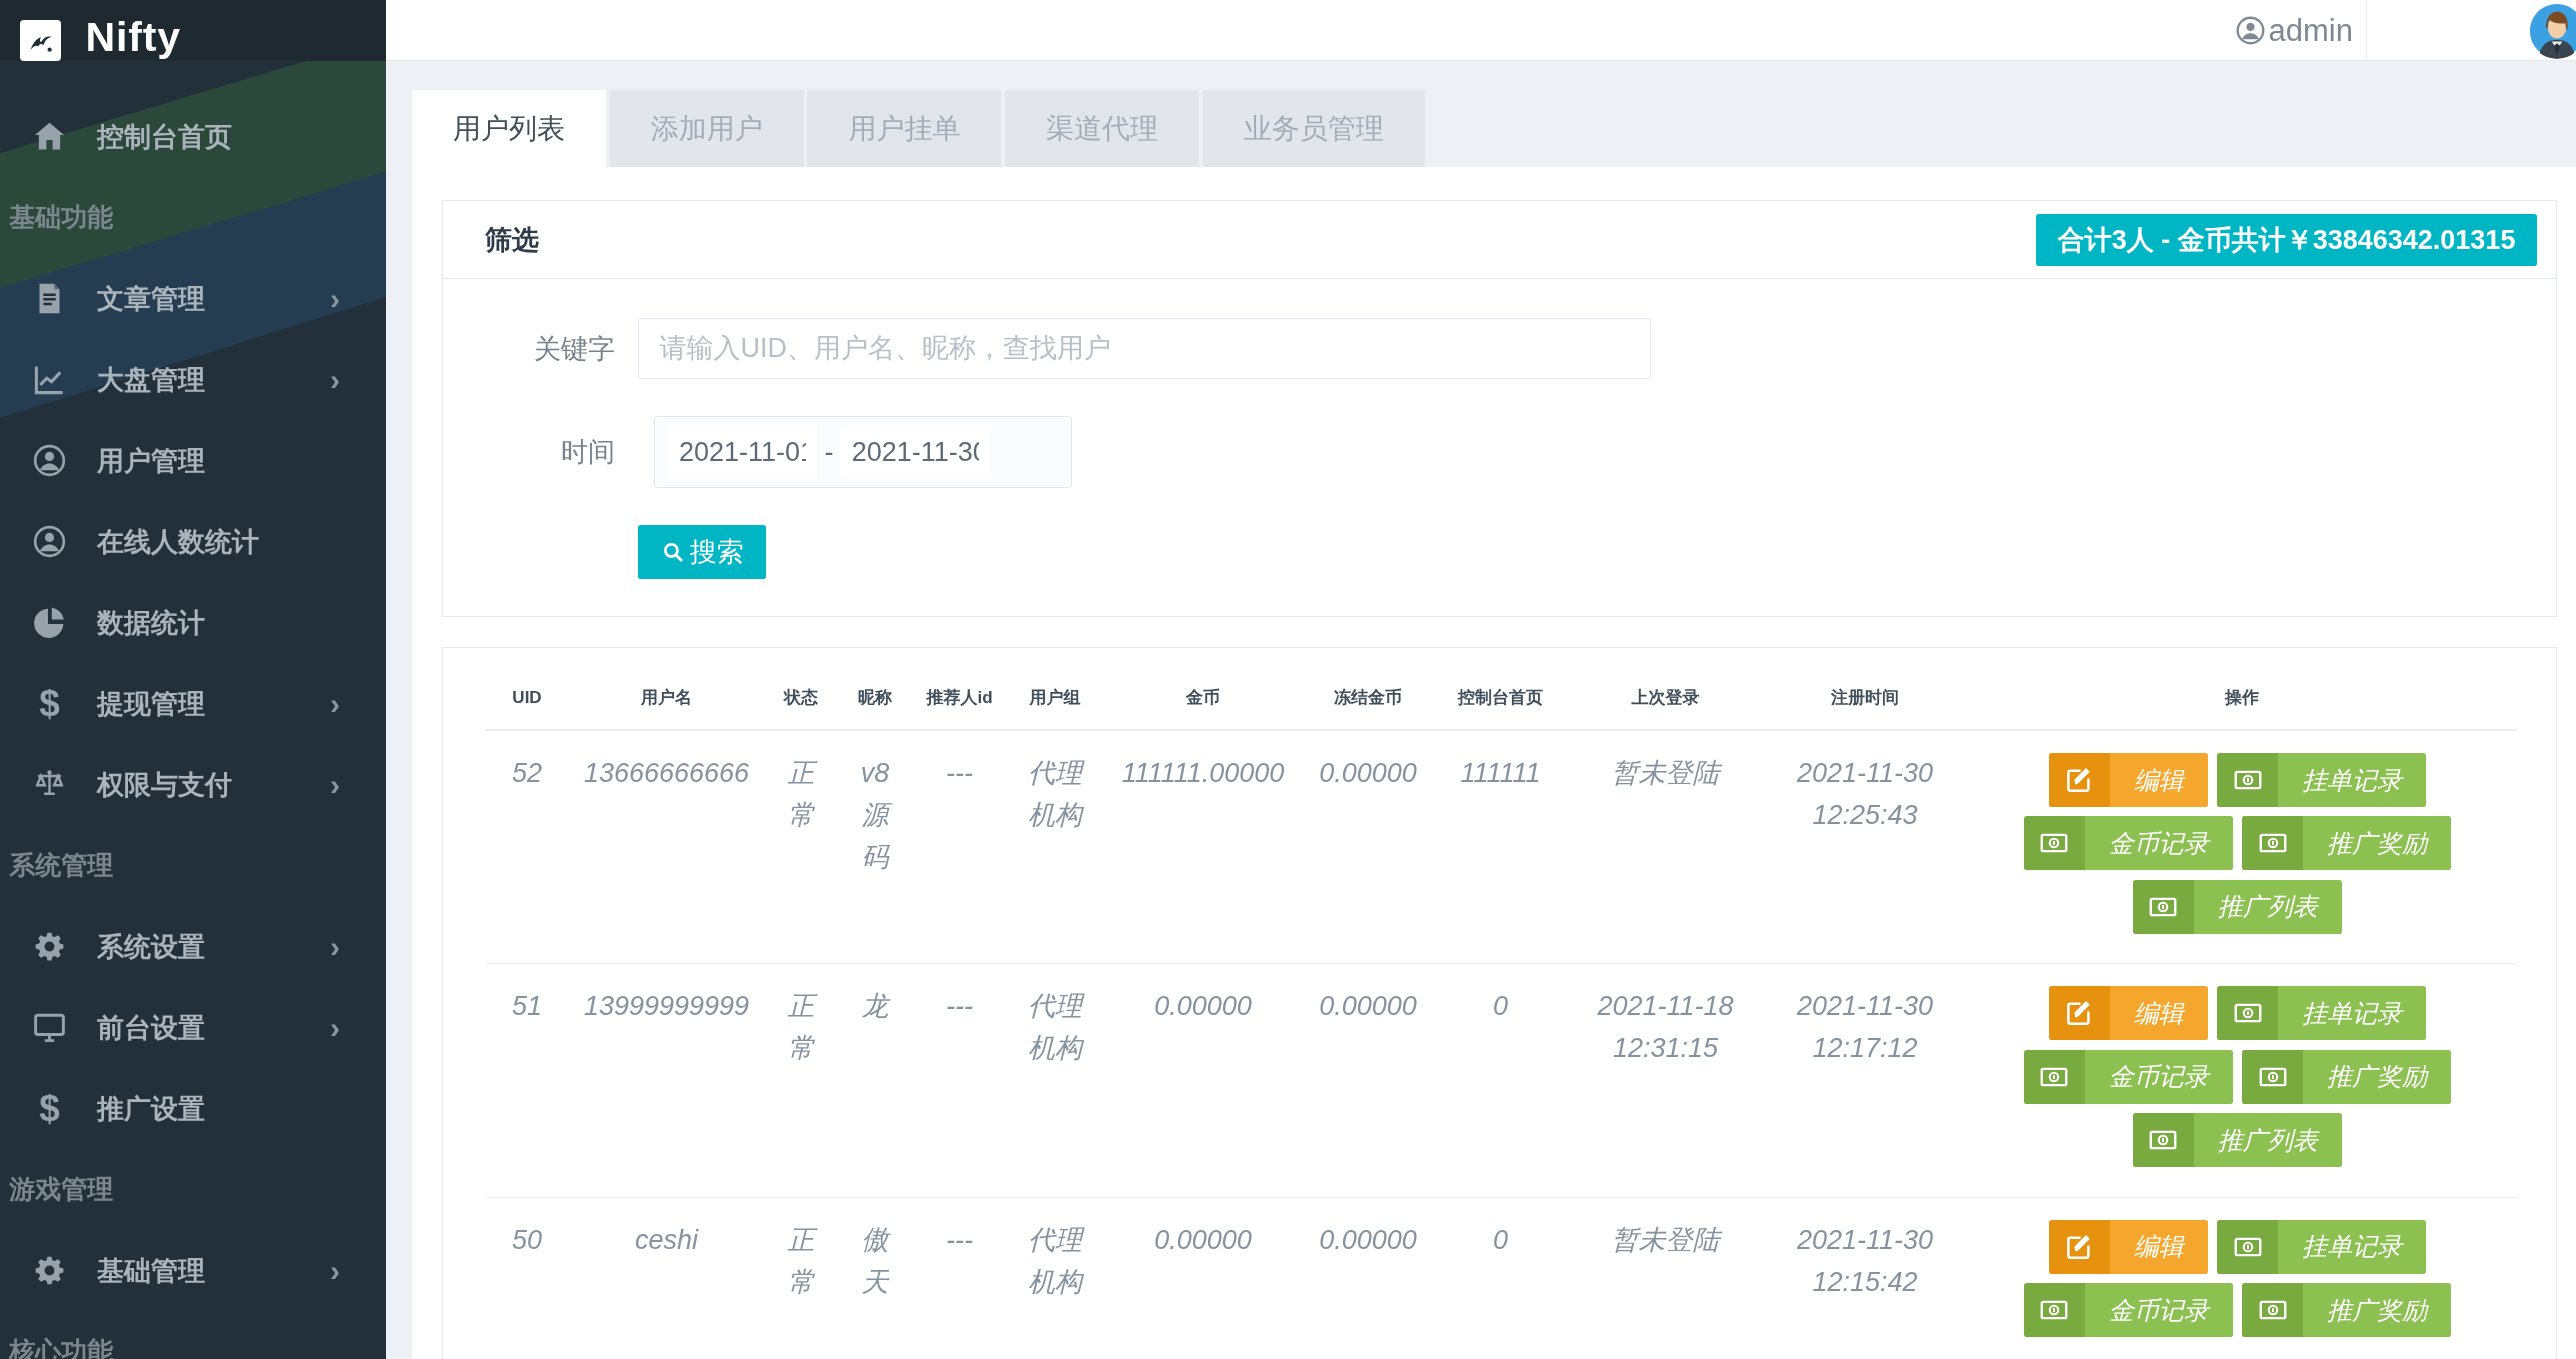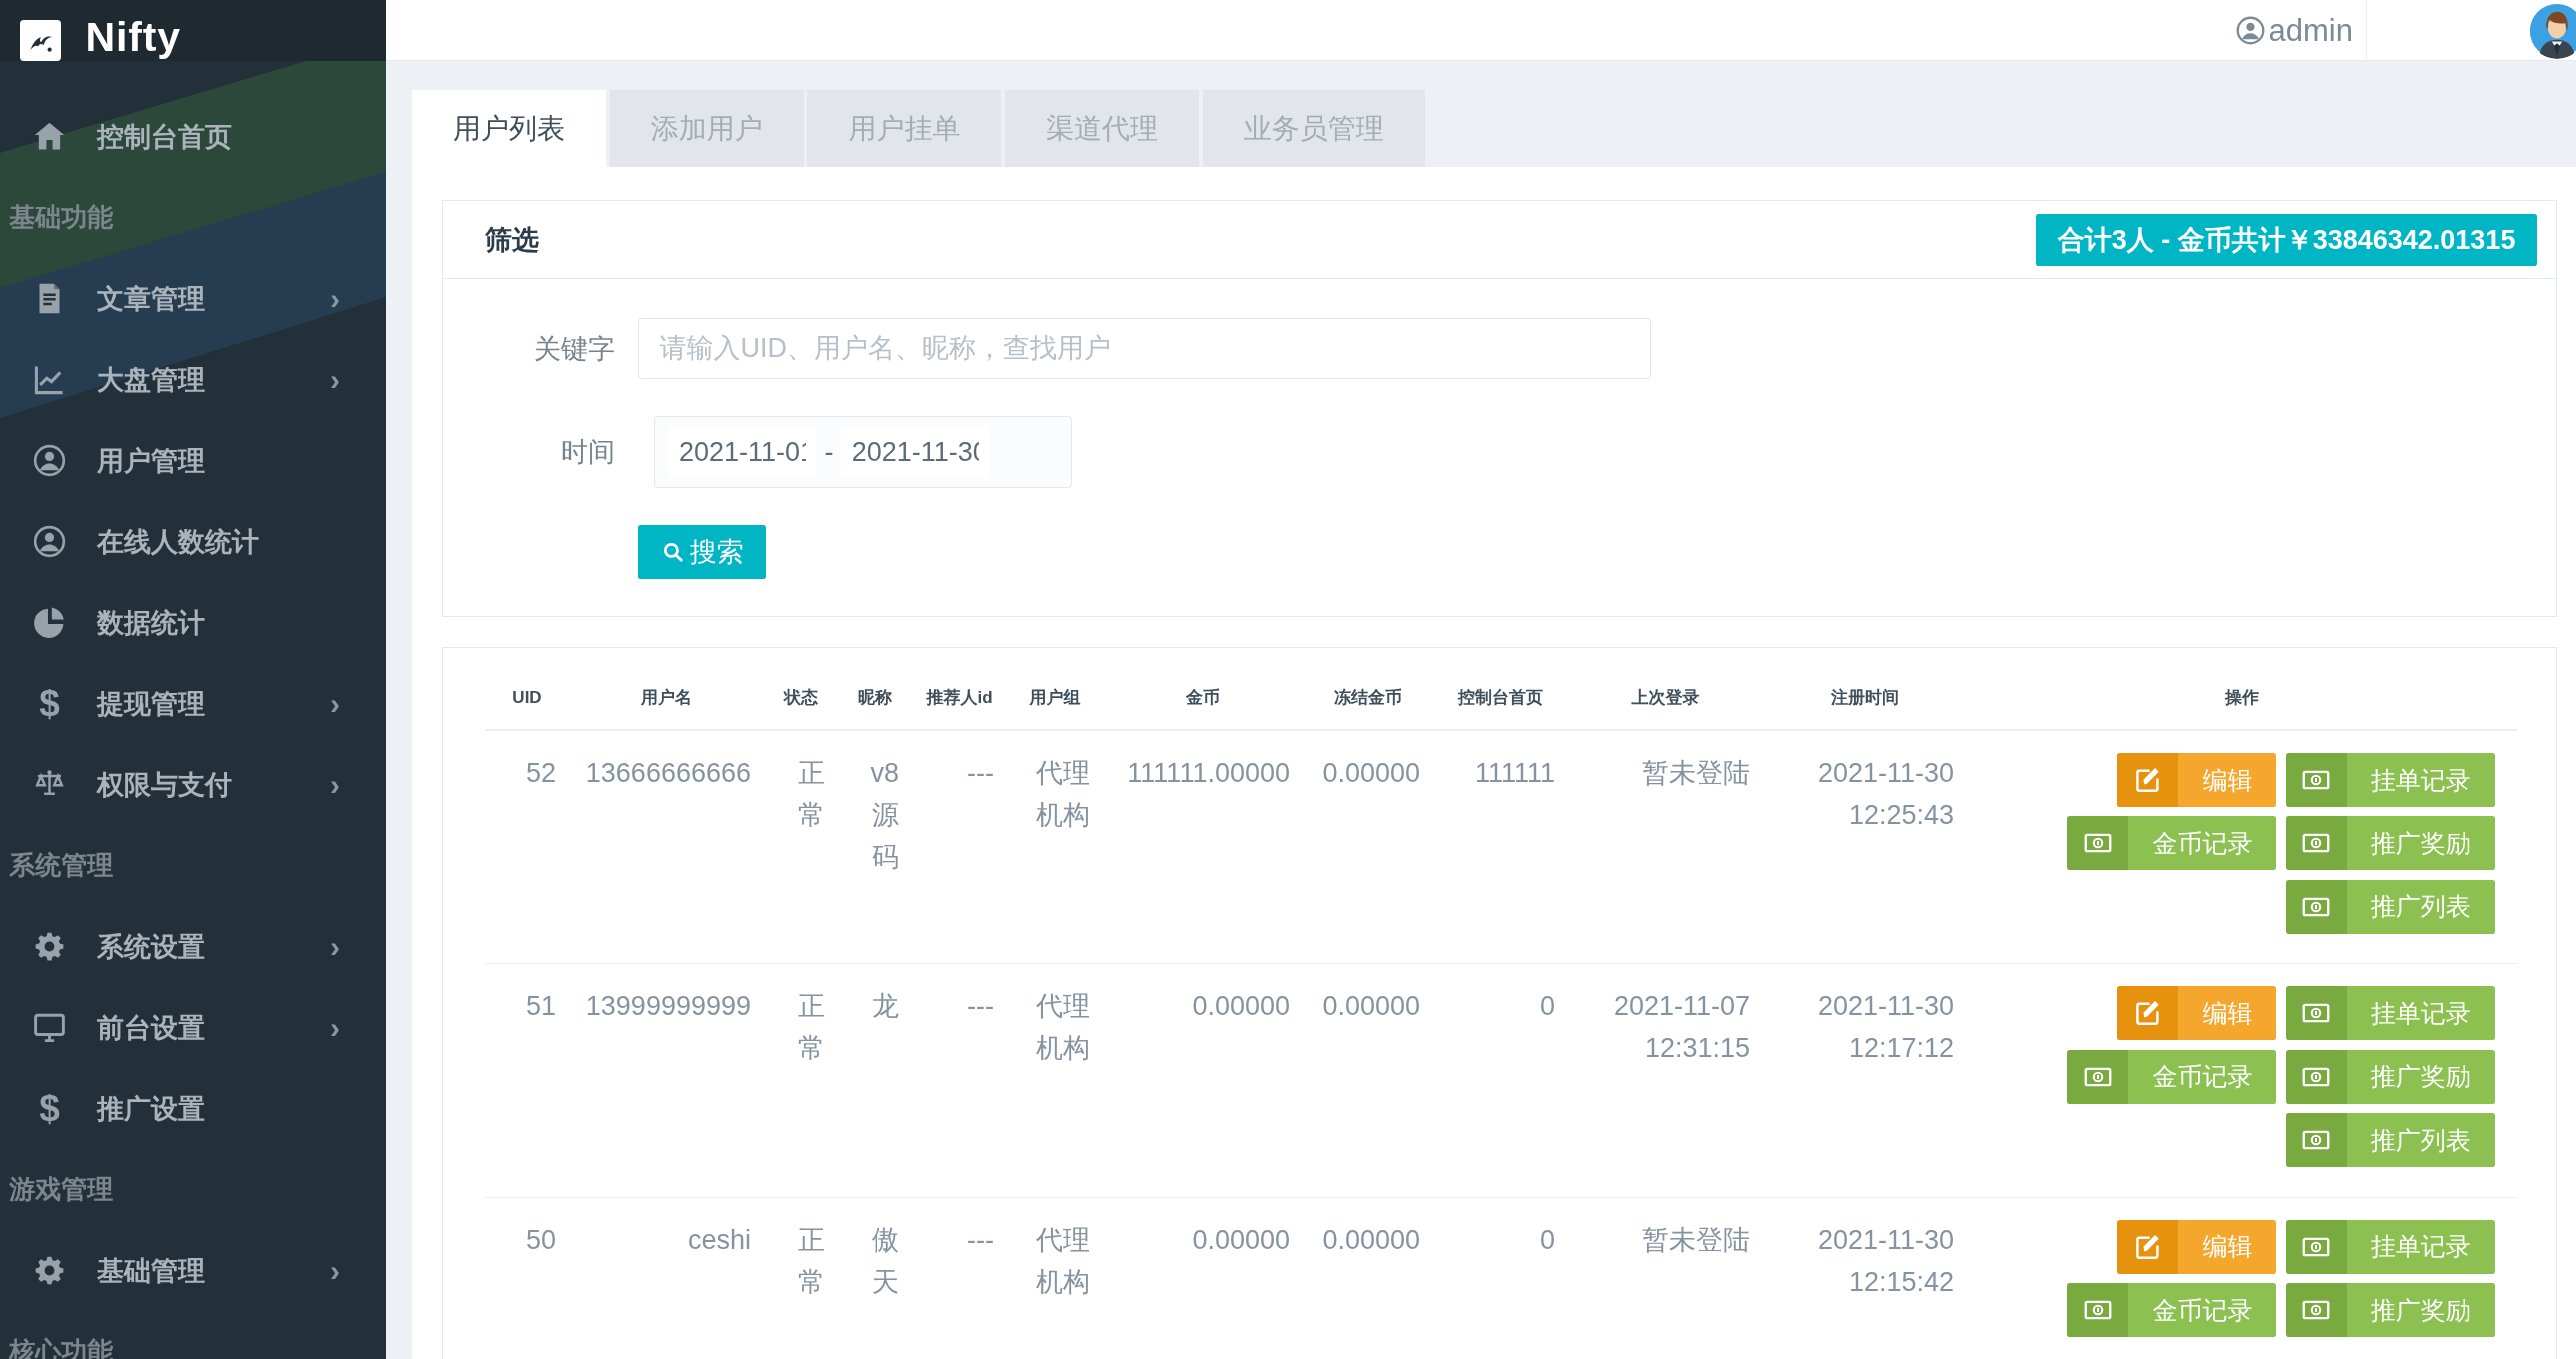--- a/index.html
+++ b/index.html
@@ -71,21 +71,21 @@
   .date{width:149px;height:52px;border:none;background:#fff;font-size:27px;color:#5c6b77;padding:0 11px;outline:none;font-family:inherit;}
   .dash{color:#5c6b77;font-size:27px;margin:0 7.4px;}
   .search-btn{margin-left:153px;height:54px;background:var(--cyan);border:none;border-radius:2.8px;color:#fff;font-size:27px;display:inline-flex;align-items:center;padding:0 22px;cursor:pointer;font-family:inherit;}
   .search-btn .s-ic{width:26px;height:26px;margin-right:3.7px;display:inline-flex;}
   .search-btn .s-ic svg{width:26px;height:26px;}
 
   .panel-table{margin-top:30px;min-height:1022px;}
   .panel-table .panel-body{padding:0 42px 37px 42px;}
   table{width:100%;border-collapse:collapse;table-layout:fixed;}
   th{vertical-align:bottom;text-align:center;padding:37px 13px 18.6px 13px;border-bottom:2.8px solid #e9edf0;color:var(--head-navy);font-size:17px;font-weight:700;line-height:1.5;}
-  td{vertical-align:top;text-align:right;padding:22px 13px 20.4px 13px;color:var(--txt-grey);font-size:27px;line-height:1.55;border-bottom:1.9px solid #eef1f4;word-wrap:break-word;}
+  td{vertical-align:top;text-align:center;padding:22px 13px 20.4px 13px;color:var(--txt-grey);font-size:27px;line-height:1.55;border-bottom:1.9px solid #eef1f4;word-wrap:break-word;font-style:italic;}
   tr:last-child td{border-bottom:none;}
 
   .btn{display:inline-flex;align-items:stretch;height:54px;border-radius:2.8px;overflow:hidden;margin:0 9.3px 9.3px 0;cursor:pointer;vertical-align:top;}
   .btn .ic{width:61px;display:flex;align-items:center;justify-content:center;}
   .btn .ic svg{width:30px;height:30px;}
   .btn .lb{display:flex;align-items:center;padding:0 24px;color:#fff;font-size:25px;white-space:nowrap;}
   .btn.orange .ic{background:var(--orange-dark);}
   .btn.orange .lb{background:var(--orange);}
   .btn.green .ic{background:var(--green-dark);}
   .btn.green .lb{background:var(--green);}
@@ -389,21 +389,21 @@
                 <tr>
                   <td>51</td>
                   <td>13999999999</td>
                   <td>正常</td>
                   <td>龙</td>
                   <td>---</td>
                   <td>代理机构</td>
                   <td>0.00000</td>
                   <td>0.00000</td>
                   <td>0</td>
-                  <td>2021-11-07 12:31:15</td>
+                  <td>2021-11-18 12:31:15</td>
                   <td>2021-11-30 12:17:12</td>
                   <td><span class="btn orange">
                       <span class="ic">
                         <svg viewBox="0 0 24 24">
                           <path d="M19.5 11.5V19a1.5 1.5 0 0 1-1.5 1.5H5A1.5 1.5 0 0 1 3.5 19V6A1.5 1.5 0 0 1 5 4.5h7.5" fill="none" stroke="#fff" stroke-width="2" stroke-linecap="round"></path>
                           <path d="M9 15.5l-.7-3.8L17.6 2.4l3 3L11.3 14.7z" fill="#fff"></path>
                         </svg>
                       </span>
                       <span class="lb">编辑</span>
                     </span><span class="btn green">

